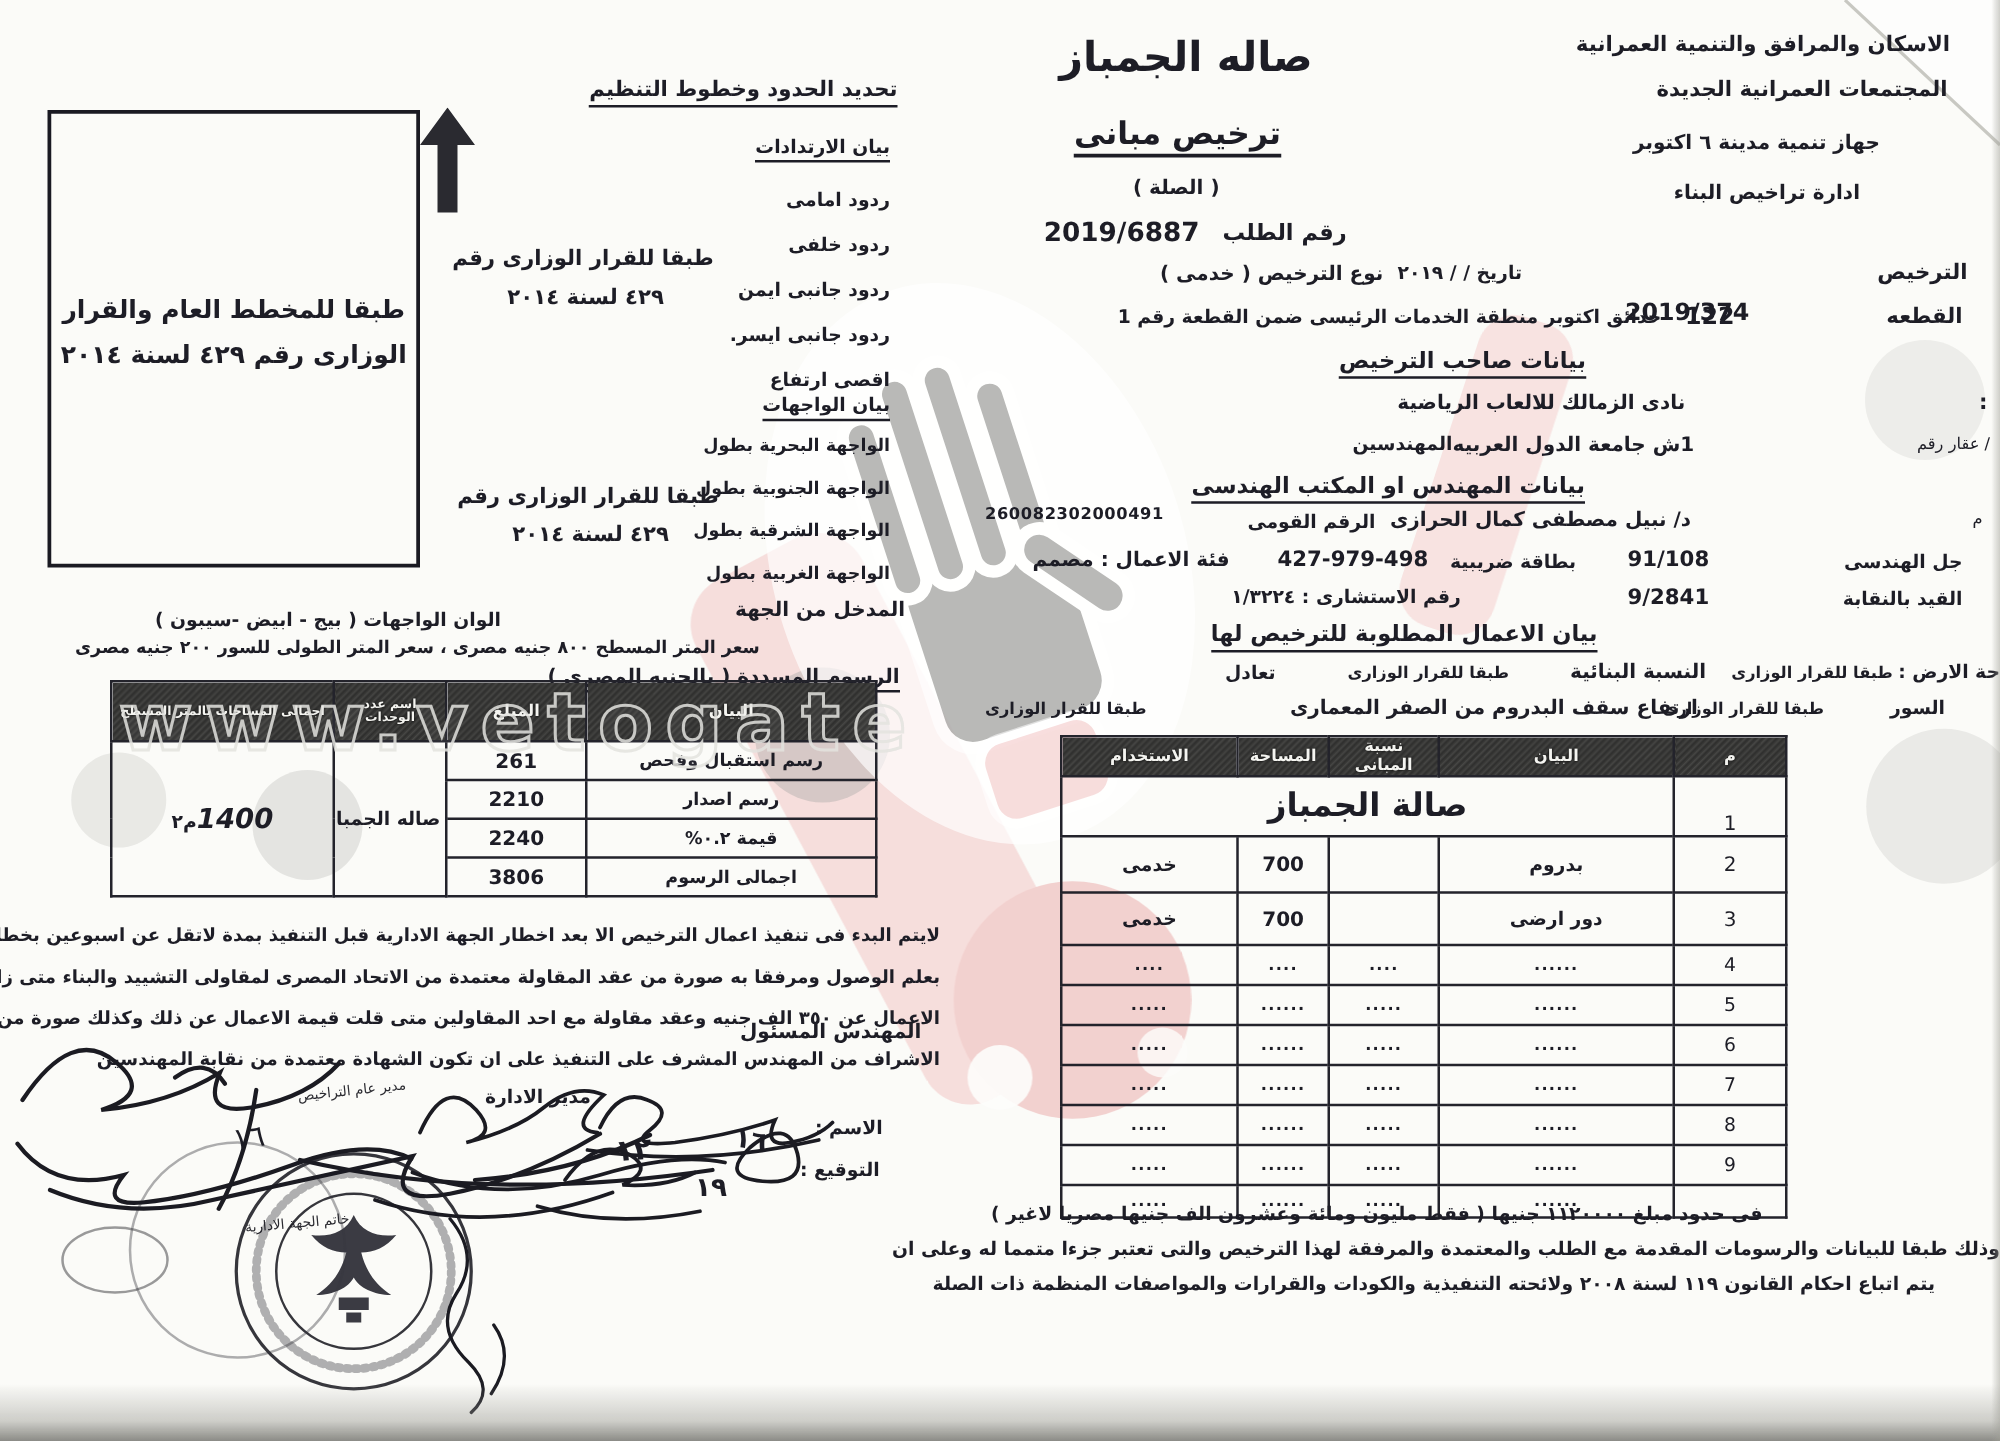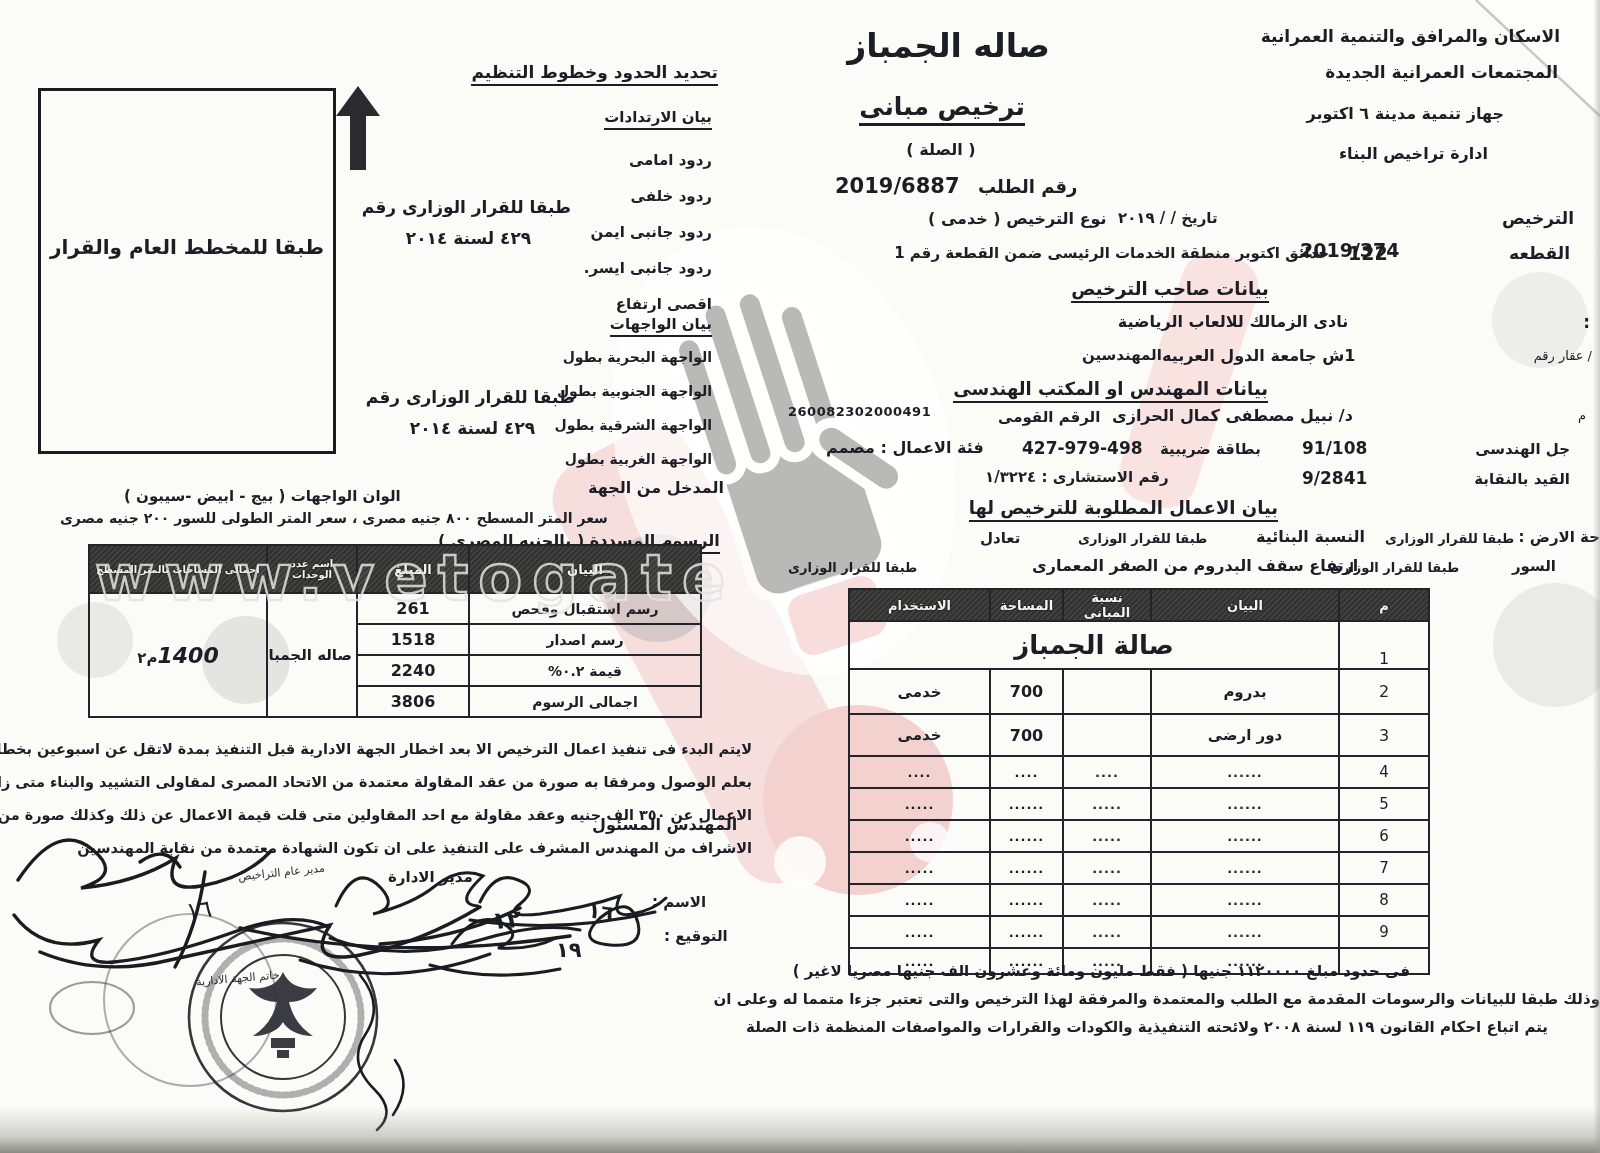--- a/index.html
+++ b/index.html
@@ -270,20 +270,21 @@
     <div class="abs ar b" style="top:478px;left:588px;font-size:16px;">المدخل من الجهة</div>
     <div class="abs ar b" style="top:487px;left:124px;font-size:15px;">الوان الواجهات ( بيج - ابيض -سيبون )</div>
     <div class="abs ar b" style="top:510px;left:60px;font-size:14px;">سعر المتر المسطح   ٨٠٠   جنيه مصرى ، سعر المتر الطولى للسور   ٢٠٠  جنيه مصرى</div>
     <div class="abs ar b" style="top:531px;left:438px;font-size:16px;">
       <span class="u">الرسوم المسددة ( بالجنيه المصرى )</span>
     </div>
 
     <div class="abs" style="left:38px;top:88px;width:292px;height:360px;border:3px solid #1a1a22;">
       <div class="ar b c" style="margin-top:138px;font-size:20px;line-height:36px;">
         <div>طبقا للمخطط العام والقرار</div>
+        <div>الوزارى رقم ٤٢٩ لسنة ٢٠١٤</div>
       </div>
     </div>
 
     <table class="doc abs" style="left:88px;top:544px;width:612px;font-size:14px;">
       <colgroup>
           <col style="width:232px">
           <col style="width:112px">
           <col style="width:90px">
           <col style="width:178px">
         </colgroup>
@@ -297,21 +298,21 @@
       <tr style="height:31px;">
         <td class="c b ar">رسم استقبال وفحص</td>
         <td class="c b" style="direction:ltr;font-size:16px;">261</td>
         <td class="c b ar" rowspan="4" style="font-size:15px;">صاله الجمباز</td>
         <td class="c b" rowspan="4">
           <span style="font-size:22px;font-style:italic;">1400</span><span class="ar" style="font-size:15px;">م٢</span>
         </td>
       </tr>
       <tr style="height:31px;">
         <td class="c b ar">رسم اصدار</td>
-        <td class="c b" style="direction:ltr;font-size:16px;">1518</td>
+        <td class="c b" style="direction:ltr;font-size:16px;">2210</td>
       </tr>
       <tr style="height:31px;">
         <td class="c b ar">قيمة ٠.٢%</td>
         <td class="c b" style="direction:ltr;font-size:16px;">2240</td>
       </tr>
       <tr style="height:31px;">
         <td class="c b ar">اجمالى الرسوم</td>
         <td class="c b" style="direction:ltr;font-size:16px;">3806</td>
       </tr>
     </tbody>
@@ -320,21 +321,21 @@
     <div class="abs ar b" style="top:733px;left:22px;width:730px;text-align:right;font-size:14.5px;line-height:33px;">
       <div>لايتم البدء فى تنفيذ اعمال الترخيص الا بعد اخطار الجهة الادارية قبل التنفيذ بمدة لاتقل عن اسبوعين بخطاب موصى</div>
       <div>بعلم الوصول ومرفقا به صورة من عقد المقاولة معتمدة من الاتحاد المصرى لمقاولى التشييد والبناء متى زادت قيمة</div>
       <div>الاعمال عن ٣٥٠ الف جنيه وعقد مقاولة مع احد المقاولين متى قلت قيمة الاعمال عن ذلك وكذلك صورة من شهادة</div>
       <div>الاشراف من المهندس المشرف على التنفيذ على ان تكون الشهادة معتمدة من نقابة المهندسين</div>
     </div>
 
     <div class="abs ar b" style="top:815px;left:592px;font-size:16px;">المهندس المسئول</div>
     <div class="abs ar b" style="top:868px;left:388px;font-size:15px;">مدير الادارة</div>
     <div class="abs ar b" style="top:893px;left:652px;font-size:15px;">الاسم :</div>
-    <div class="abs ar b" style="top:927px;left:640px;font-size:15px;padding-left:24px;">التوقيع :</div>
+    <div class="abs ar b" style="top:927px;left:640px;font-size:15px;">التوقيع :</div>
 
     <div class="abs ar" style="top:866px;left:238px;font-size:11px;transform:rotate(-6deg);color:#2b2b31;">مدير عام التراخيص</div>
     <div class="abs ar" style="top:896px;left:186px;font-size:24px;transform:rotate(-8deg);">١٦</div>
     <div class="abs ar" style="top:972px;left:196px;font-size:11px;transform:rotate(-5deg);color:#2b2b31;">خاتم الجهة الادارية</div>
     <div class="abs ar b" style="top:900px;left:588px;font-size:21px;transform:rotate(9deg);">١٦</div>
     <div class="abs ar b" style="top:938px;left:556px;font-size:21px;">١٩</div>
     <div class="abs ar b" style="top:906px;left:492px;font-size:24px;transform:rotate(-5deg);">١٢</div>
   </div>
 
   <svg class="abs layer-ink" style="left:0;top:0;" width="1600" height="1153" viewBox="0 0 1600 1153" fill="none" stroke="#1b1b22" stroke-linecap="round">

